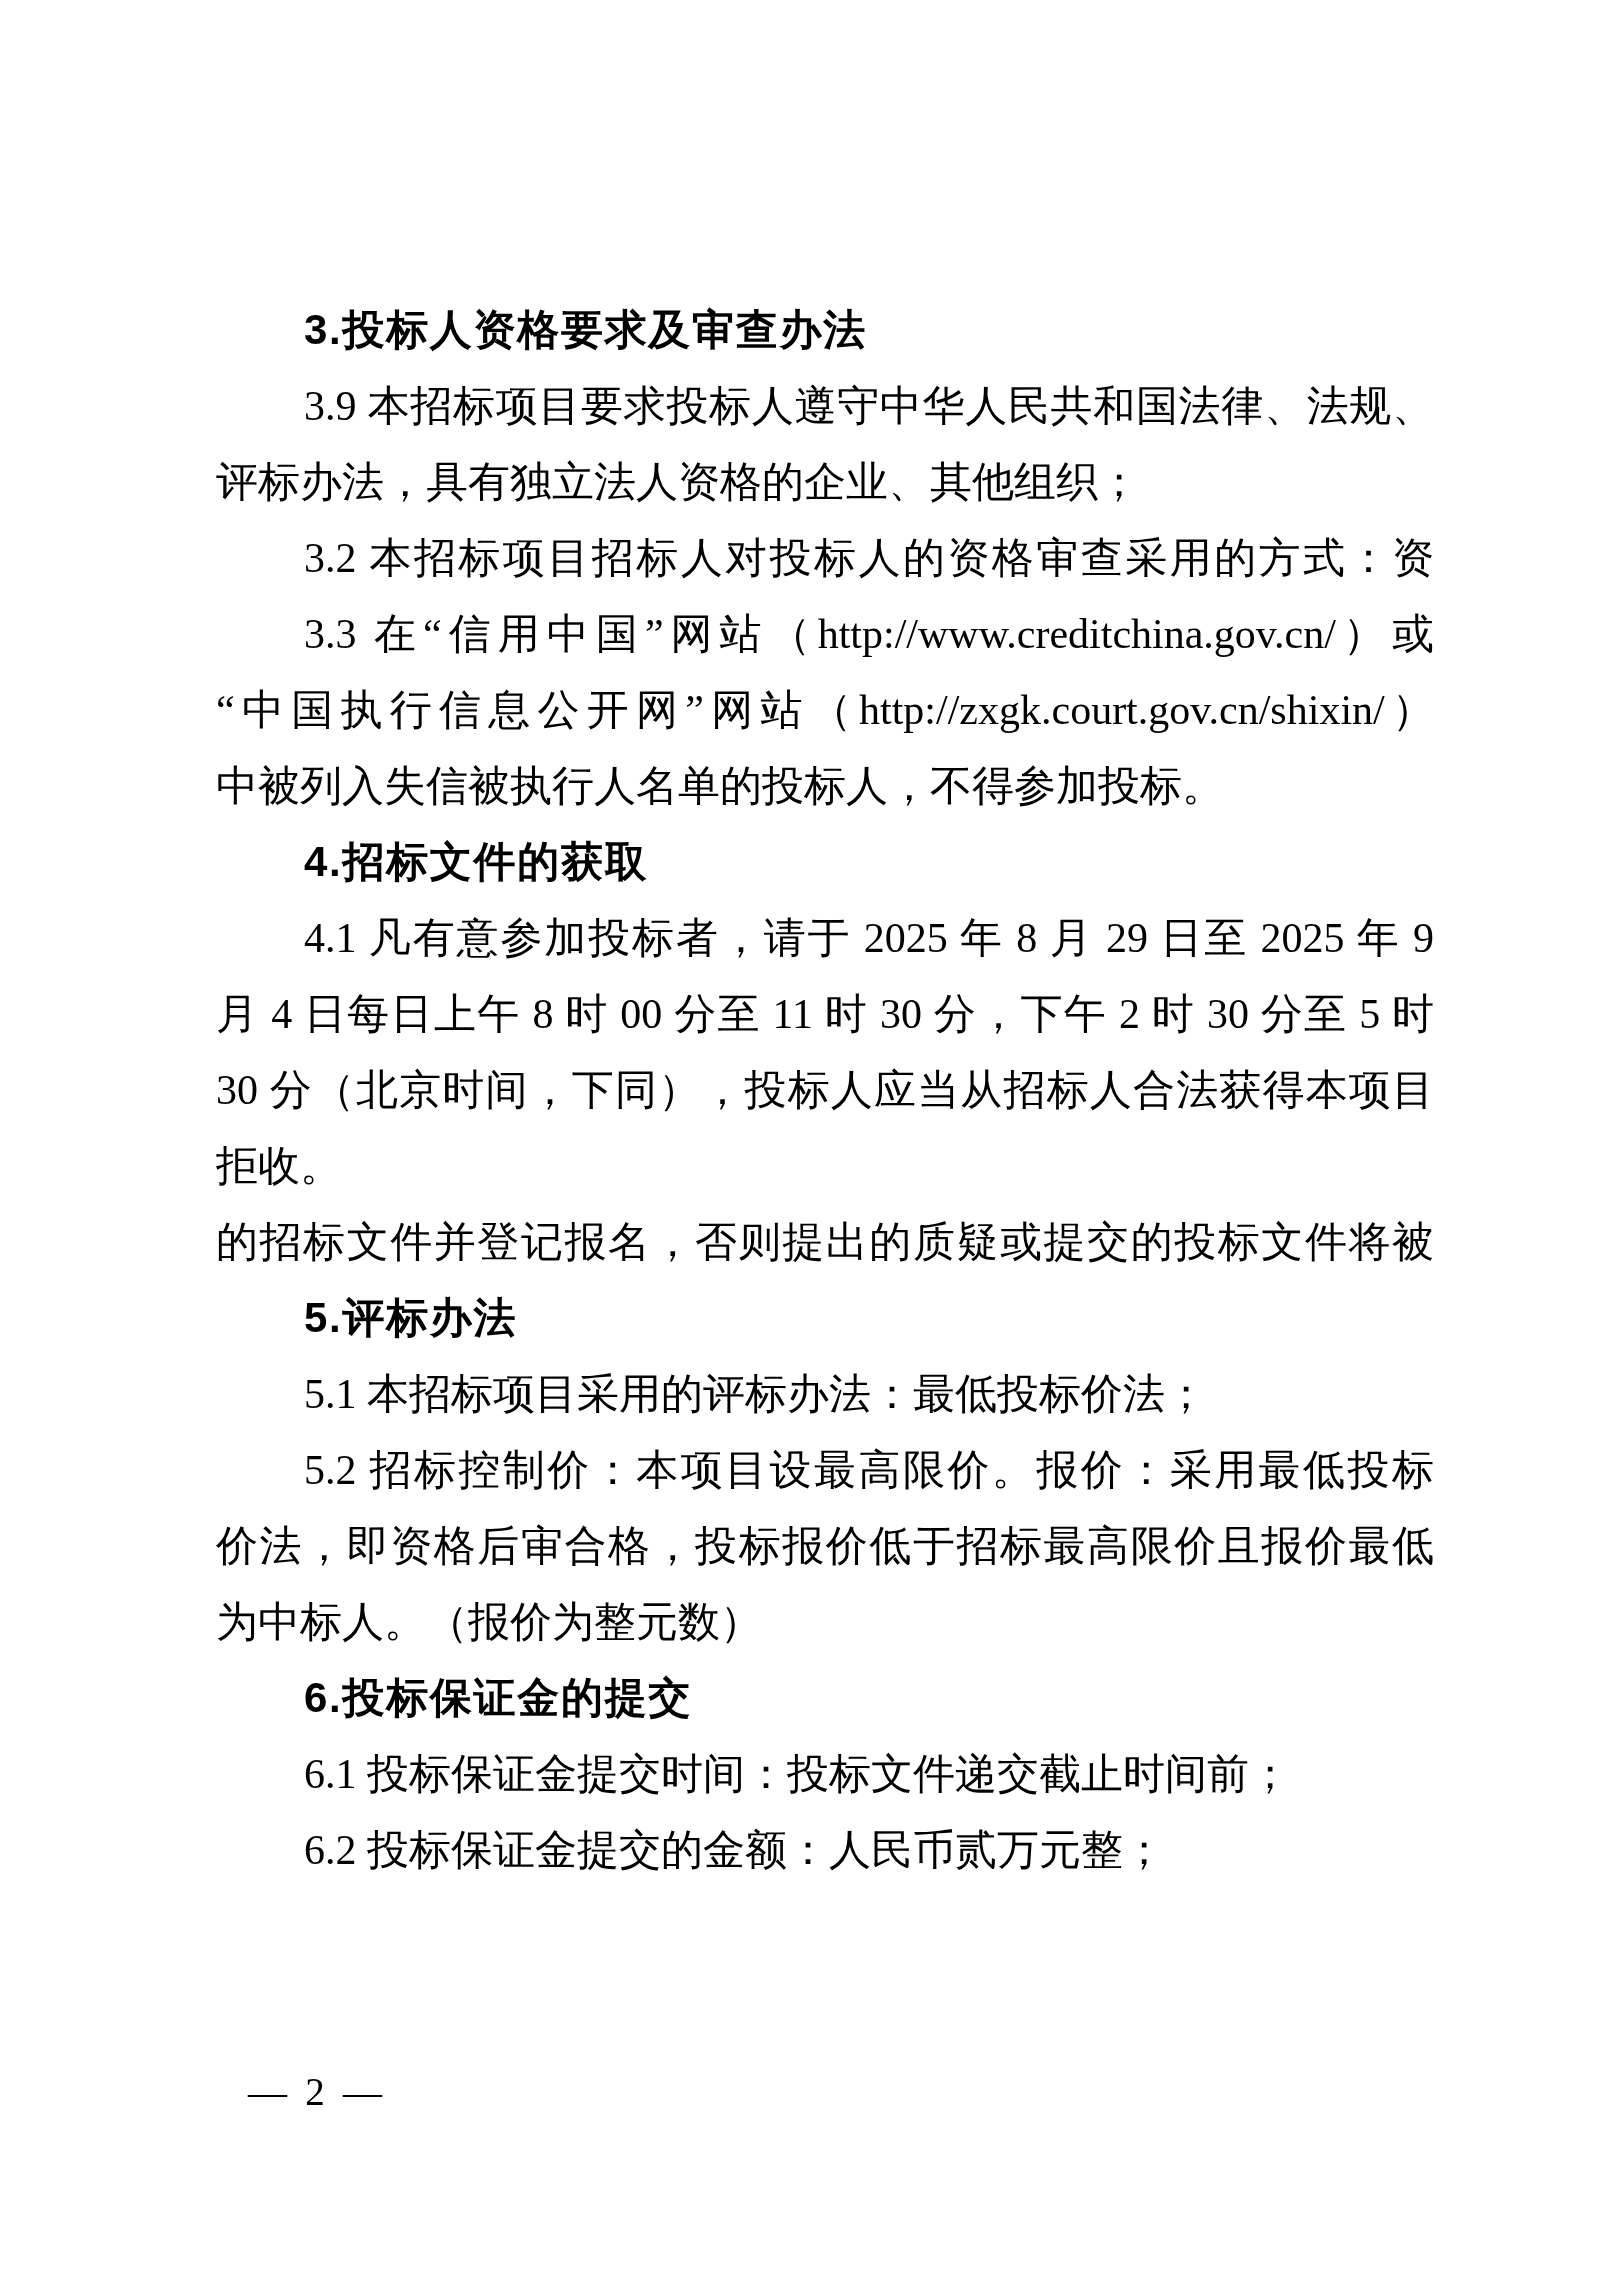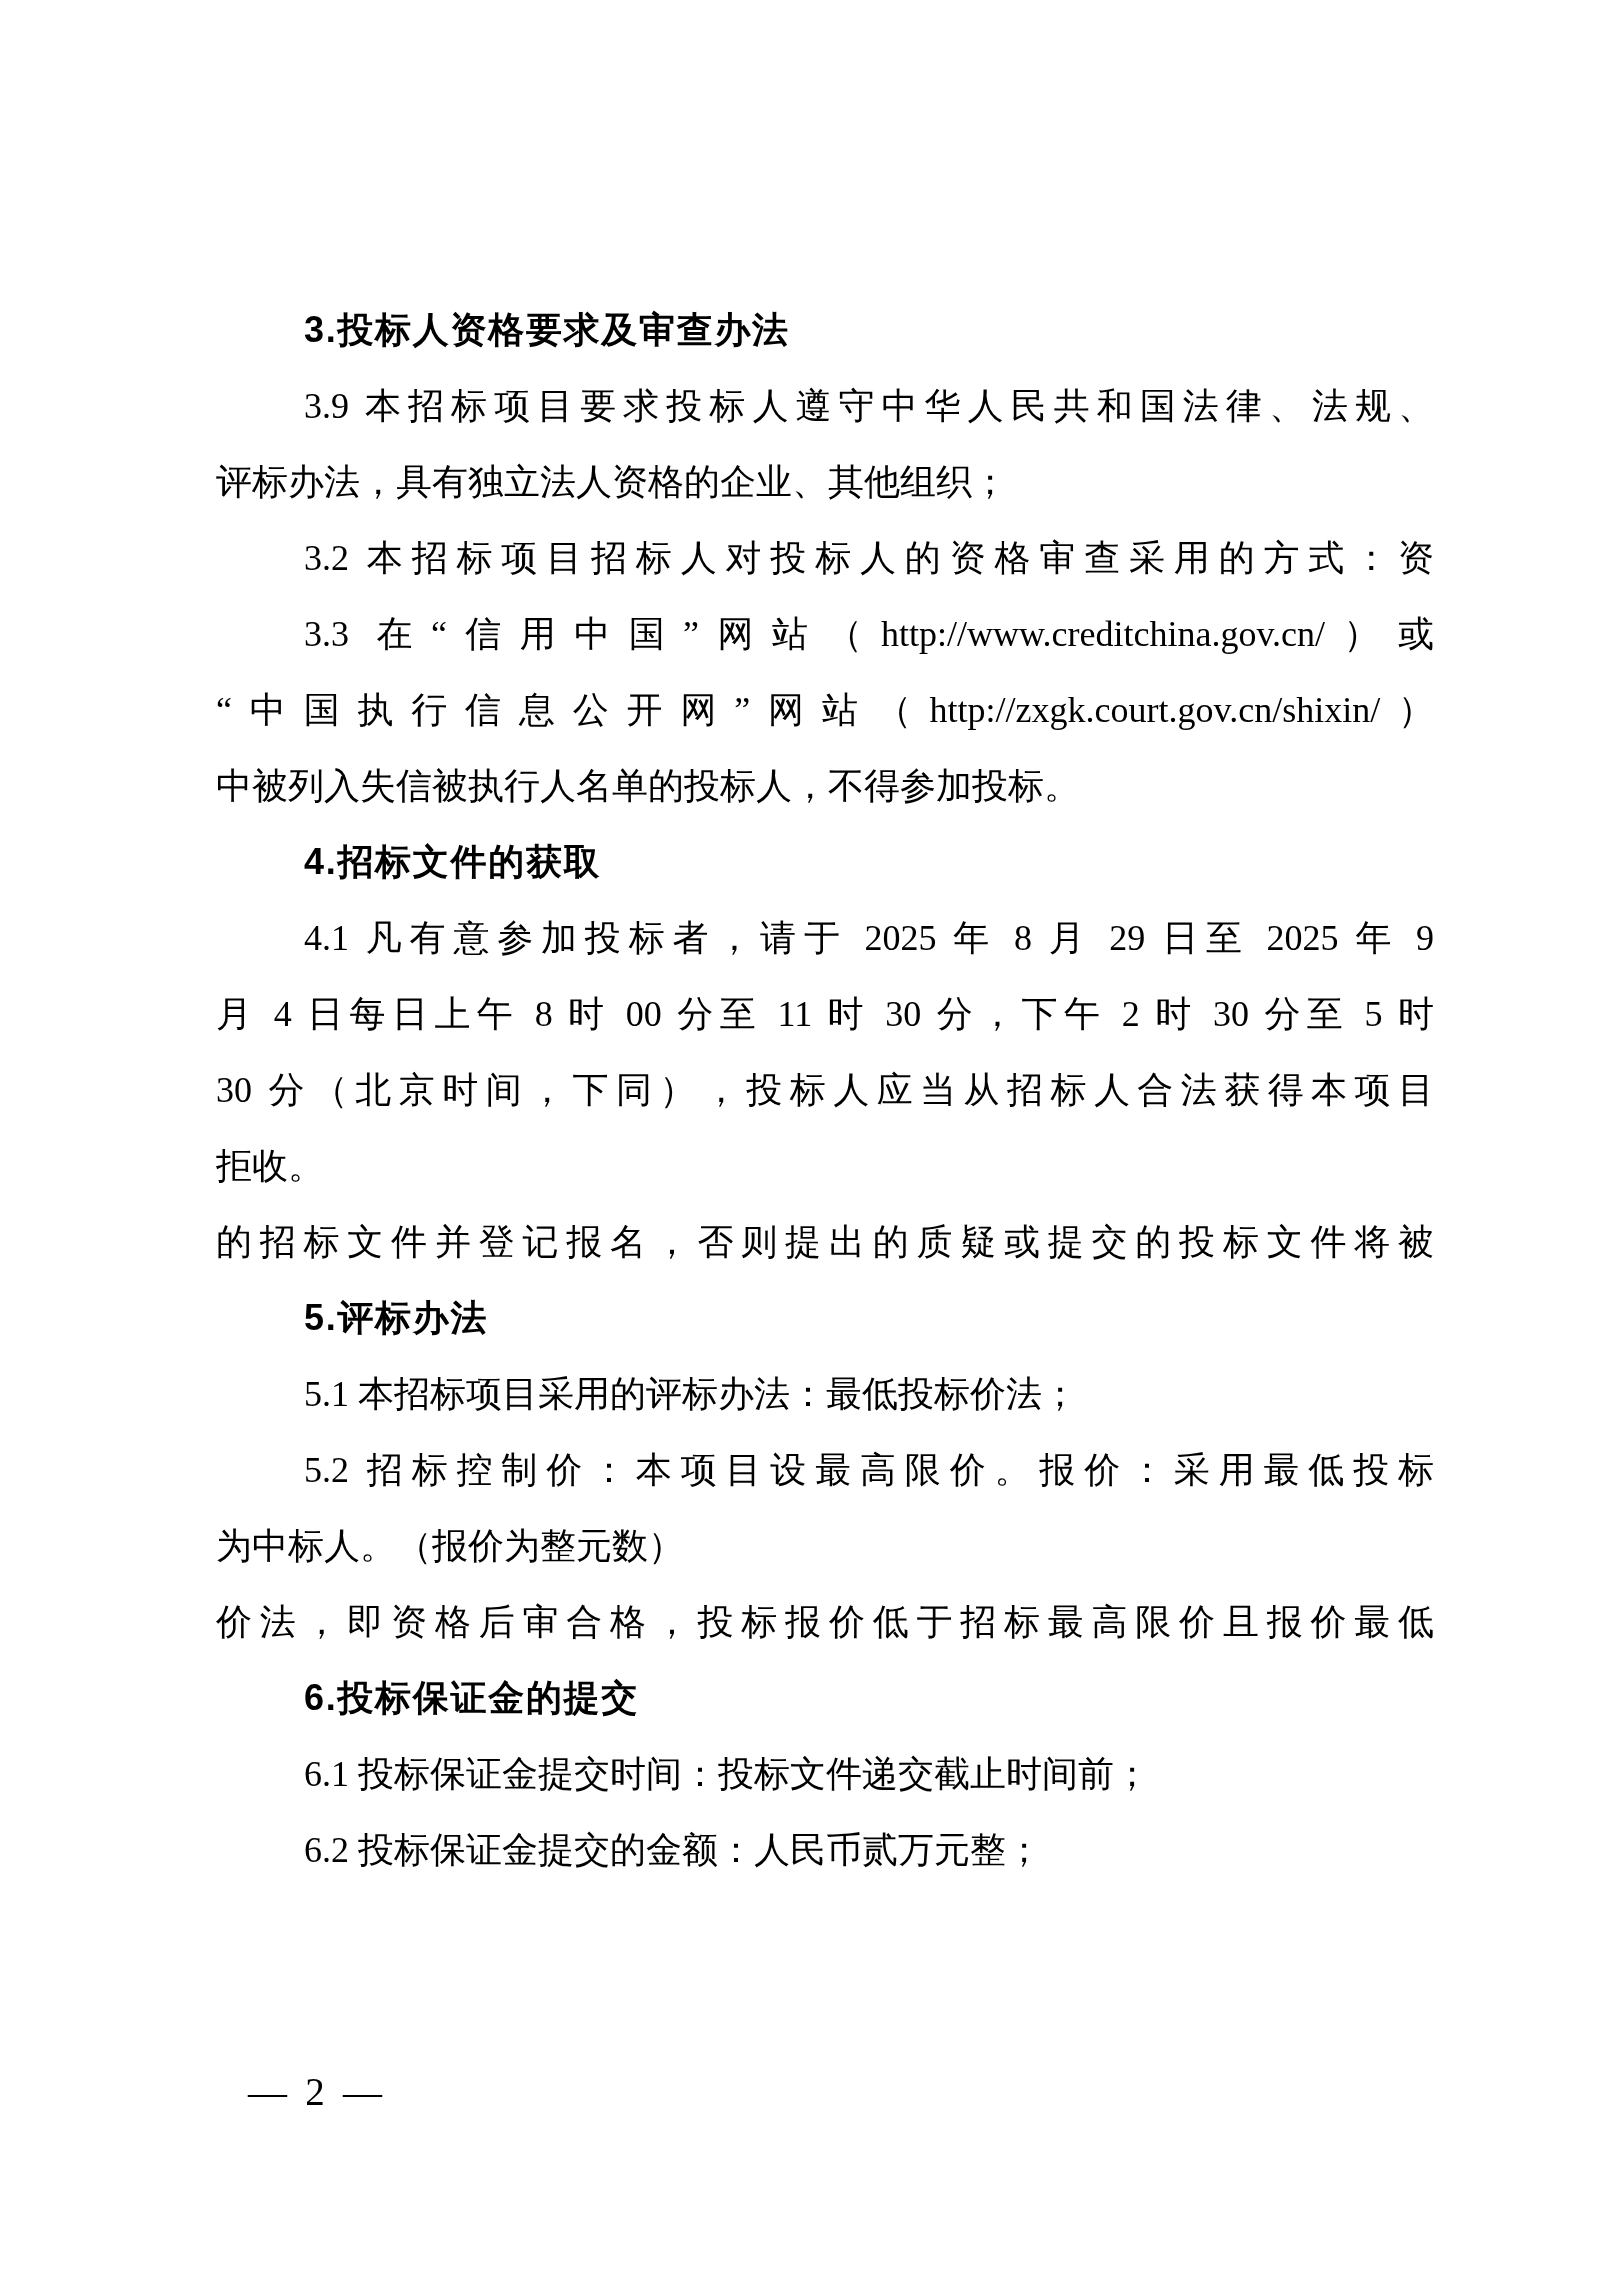--- a/index.html
+++ b/index.html
@@ -14,21 +14,21 @@
     background: #ffffff;
     color: #000000;
     font-family: "Liberation Serif", "DejaVu Serif", serif;
     overflow: hidden;
   }
   .content {
     position: absolute;
     left: 216px;
     top: 292px;
     width: 1218px;
-    font-size: 36px;
+    font-size: 42px;
     line-height: 76px;
   }
   .line {
     height: 76px;
     white-space: normal;
   }
   .indent {
     text-indent: 88px;
   }
   .j {
@@ -64,21 +64,21 @@
     <div class="line">中被列入失信被执行人名单的投标人，不得参加投标。</div>
     <div class="line heading indent">4.招标文件的获取</div>
     <div class="line indent j">4.1 凡有意参加投标者，请于 2025 年 8 月 29 日至 2025 年 9</div>
     <div class="line j">月 4 日每日上午 8 时 00 分至 11 时 30 分，下午 2 时 30 分至 5 时</div>
     <div class="line j">30 分（北京时间，下同），投标人应当从招标人合法获得本项目</div>
     <div class="line">拒收。</div>
     <div class="line j">的招标文件并登记报名，否则提出的质疑或提交的投标文件将被</div>
     <div class="line heading indent">5.评标办法</div>
     <div class="line indent">5.1 本招标项目采用的评标办法：最低投标价法；</div>
     <div class="line indent j">5.2 招标控制价：本项目设最高限价。报价：采用最低投标</div>
+    <div class="line j">价法，即资格后审合格，投标报价低于招标最高限价且报价最低</div>
     <div class="line">为中标人。（报价为整元数）</div>
-    <div class="line j">价法，即资格后审合格，投标报价低于招标最高限价且报价最低</div>
     <div class="line heading indent">6.投标保证金的提交</div>
     <div class="line indent">6.1 投标保证金提交时间：投标文件递交截止时间前；</div>
     <div class="line indent">6.2 投标保证金提交的金额：人民币贰万元整；</div>
   </div>
   <div class="footer">— 2 —</div>
 </div>
 
 
 </body></html>

